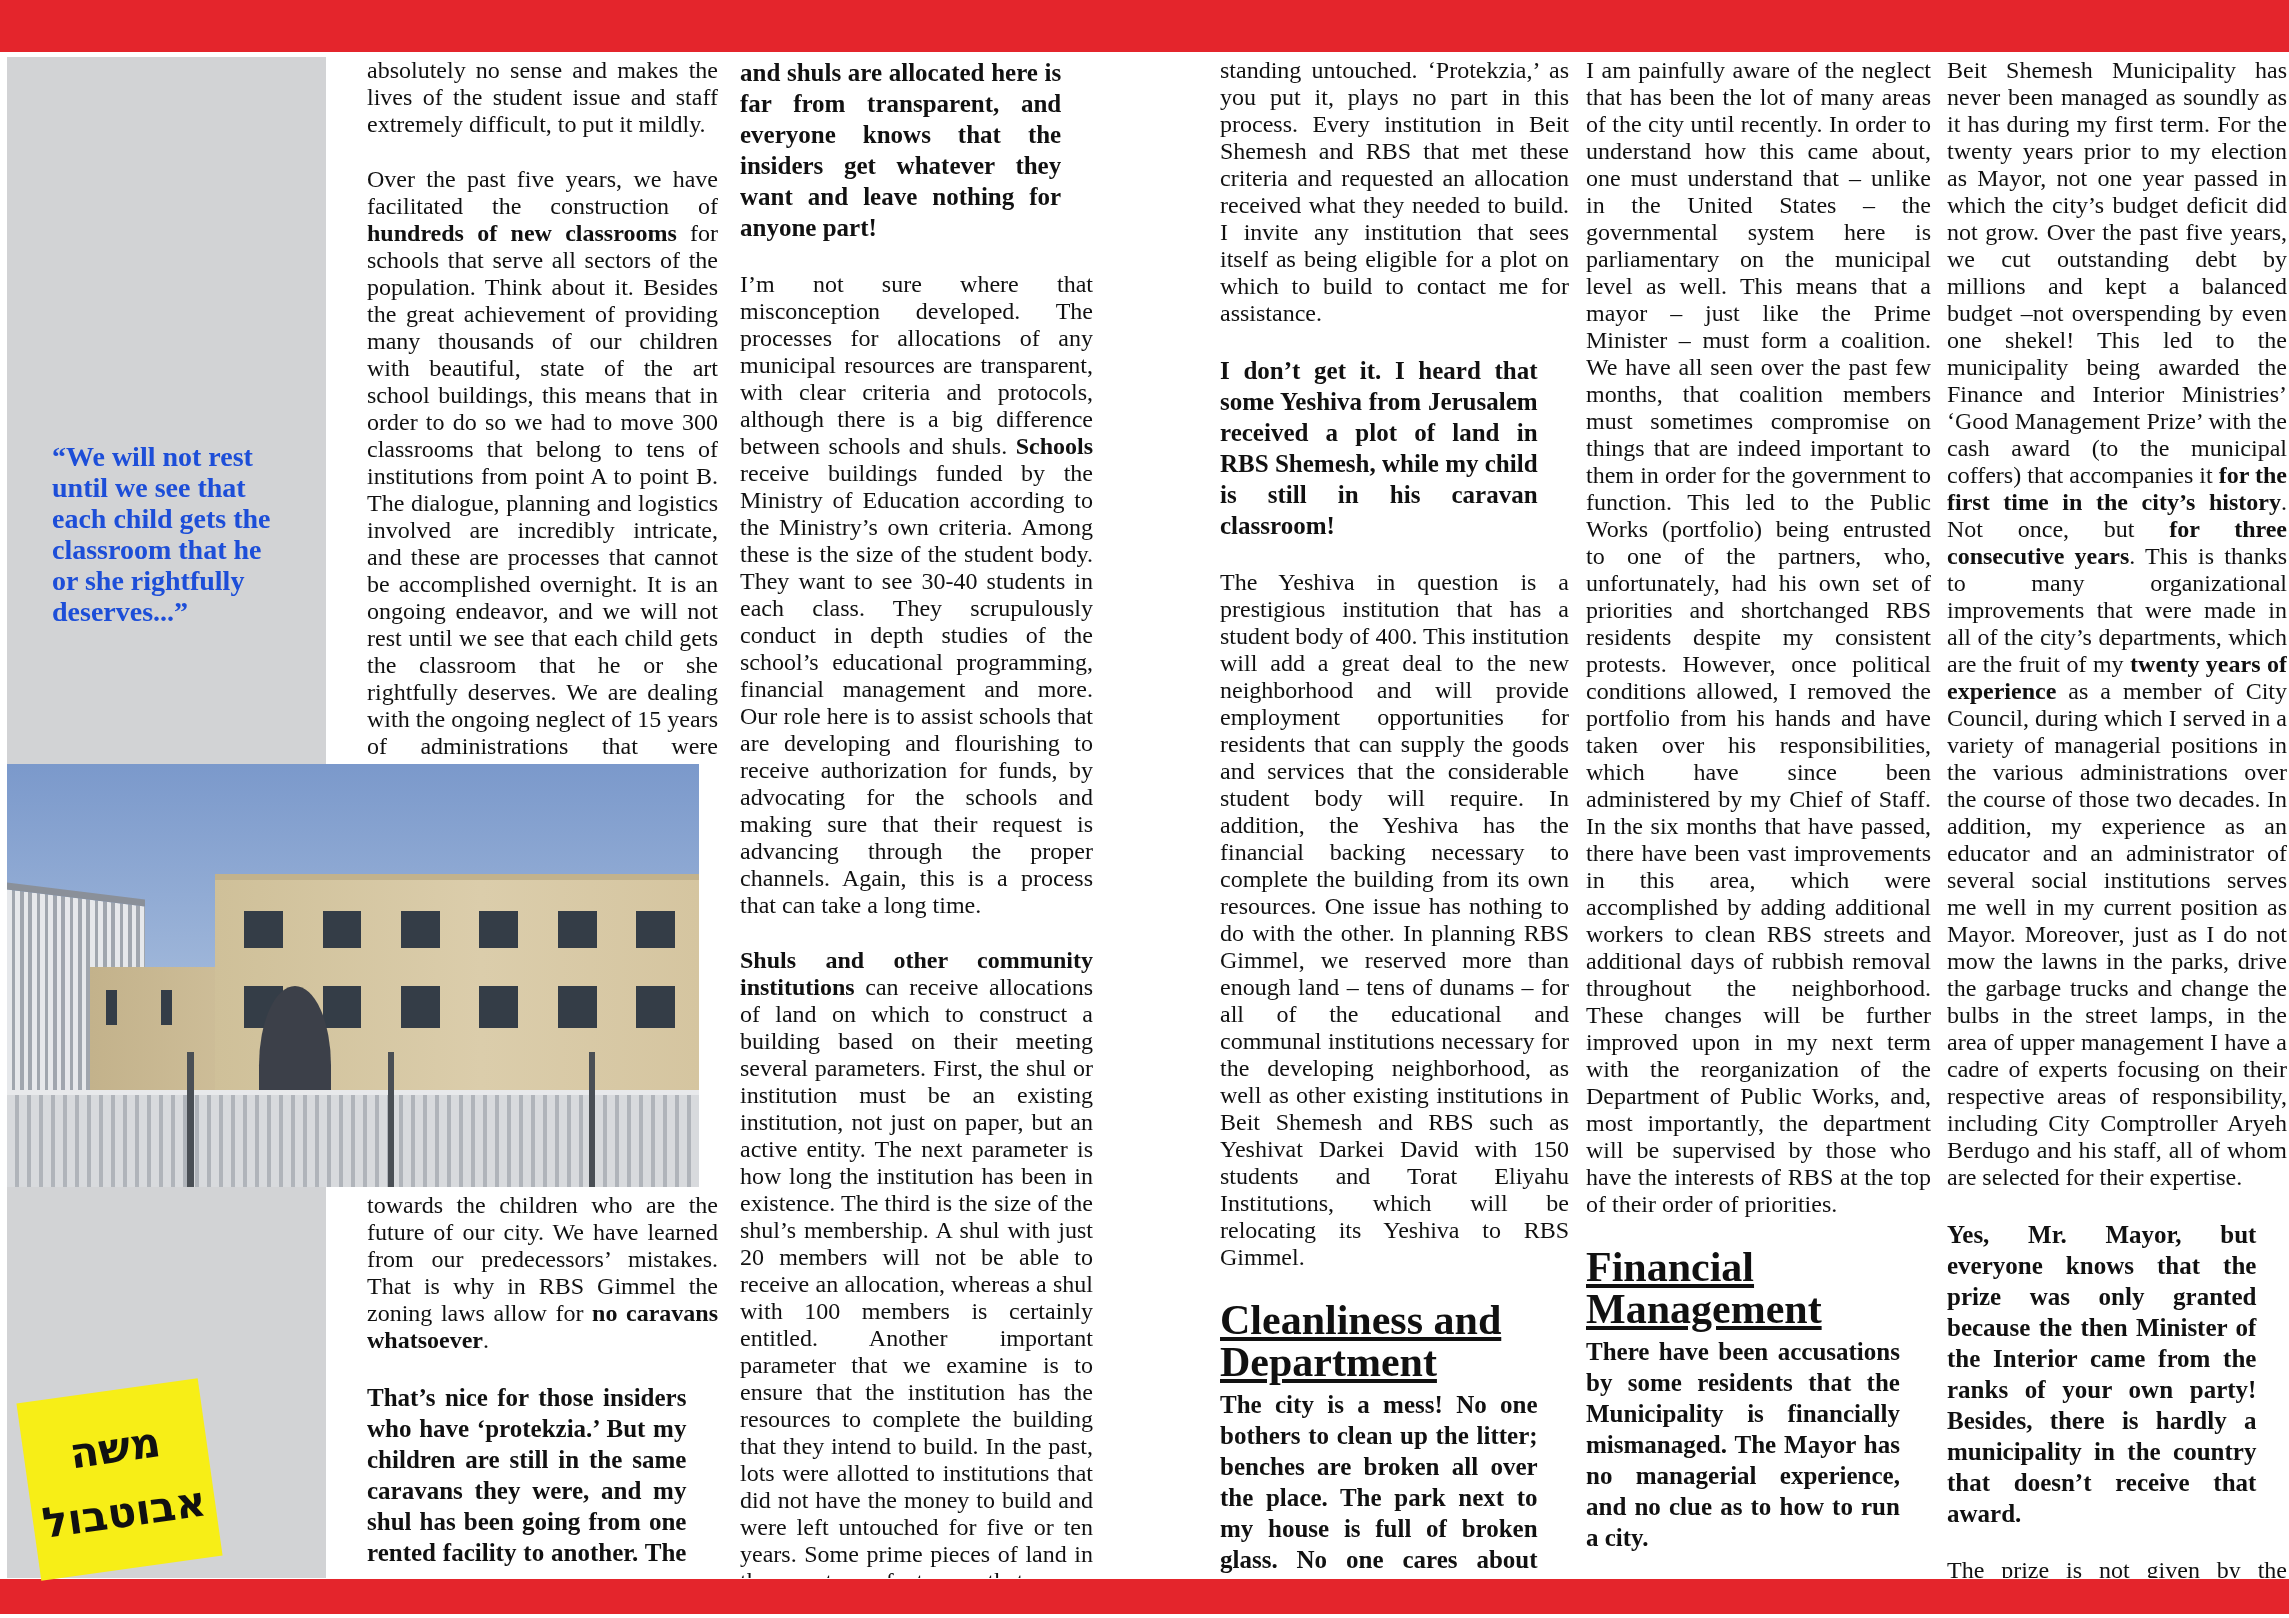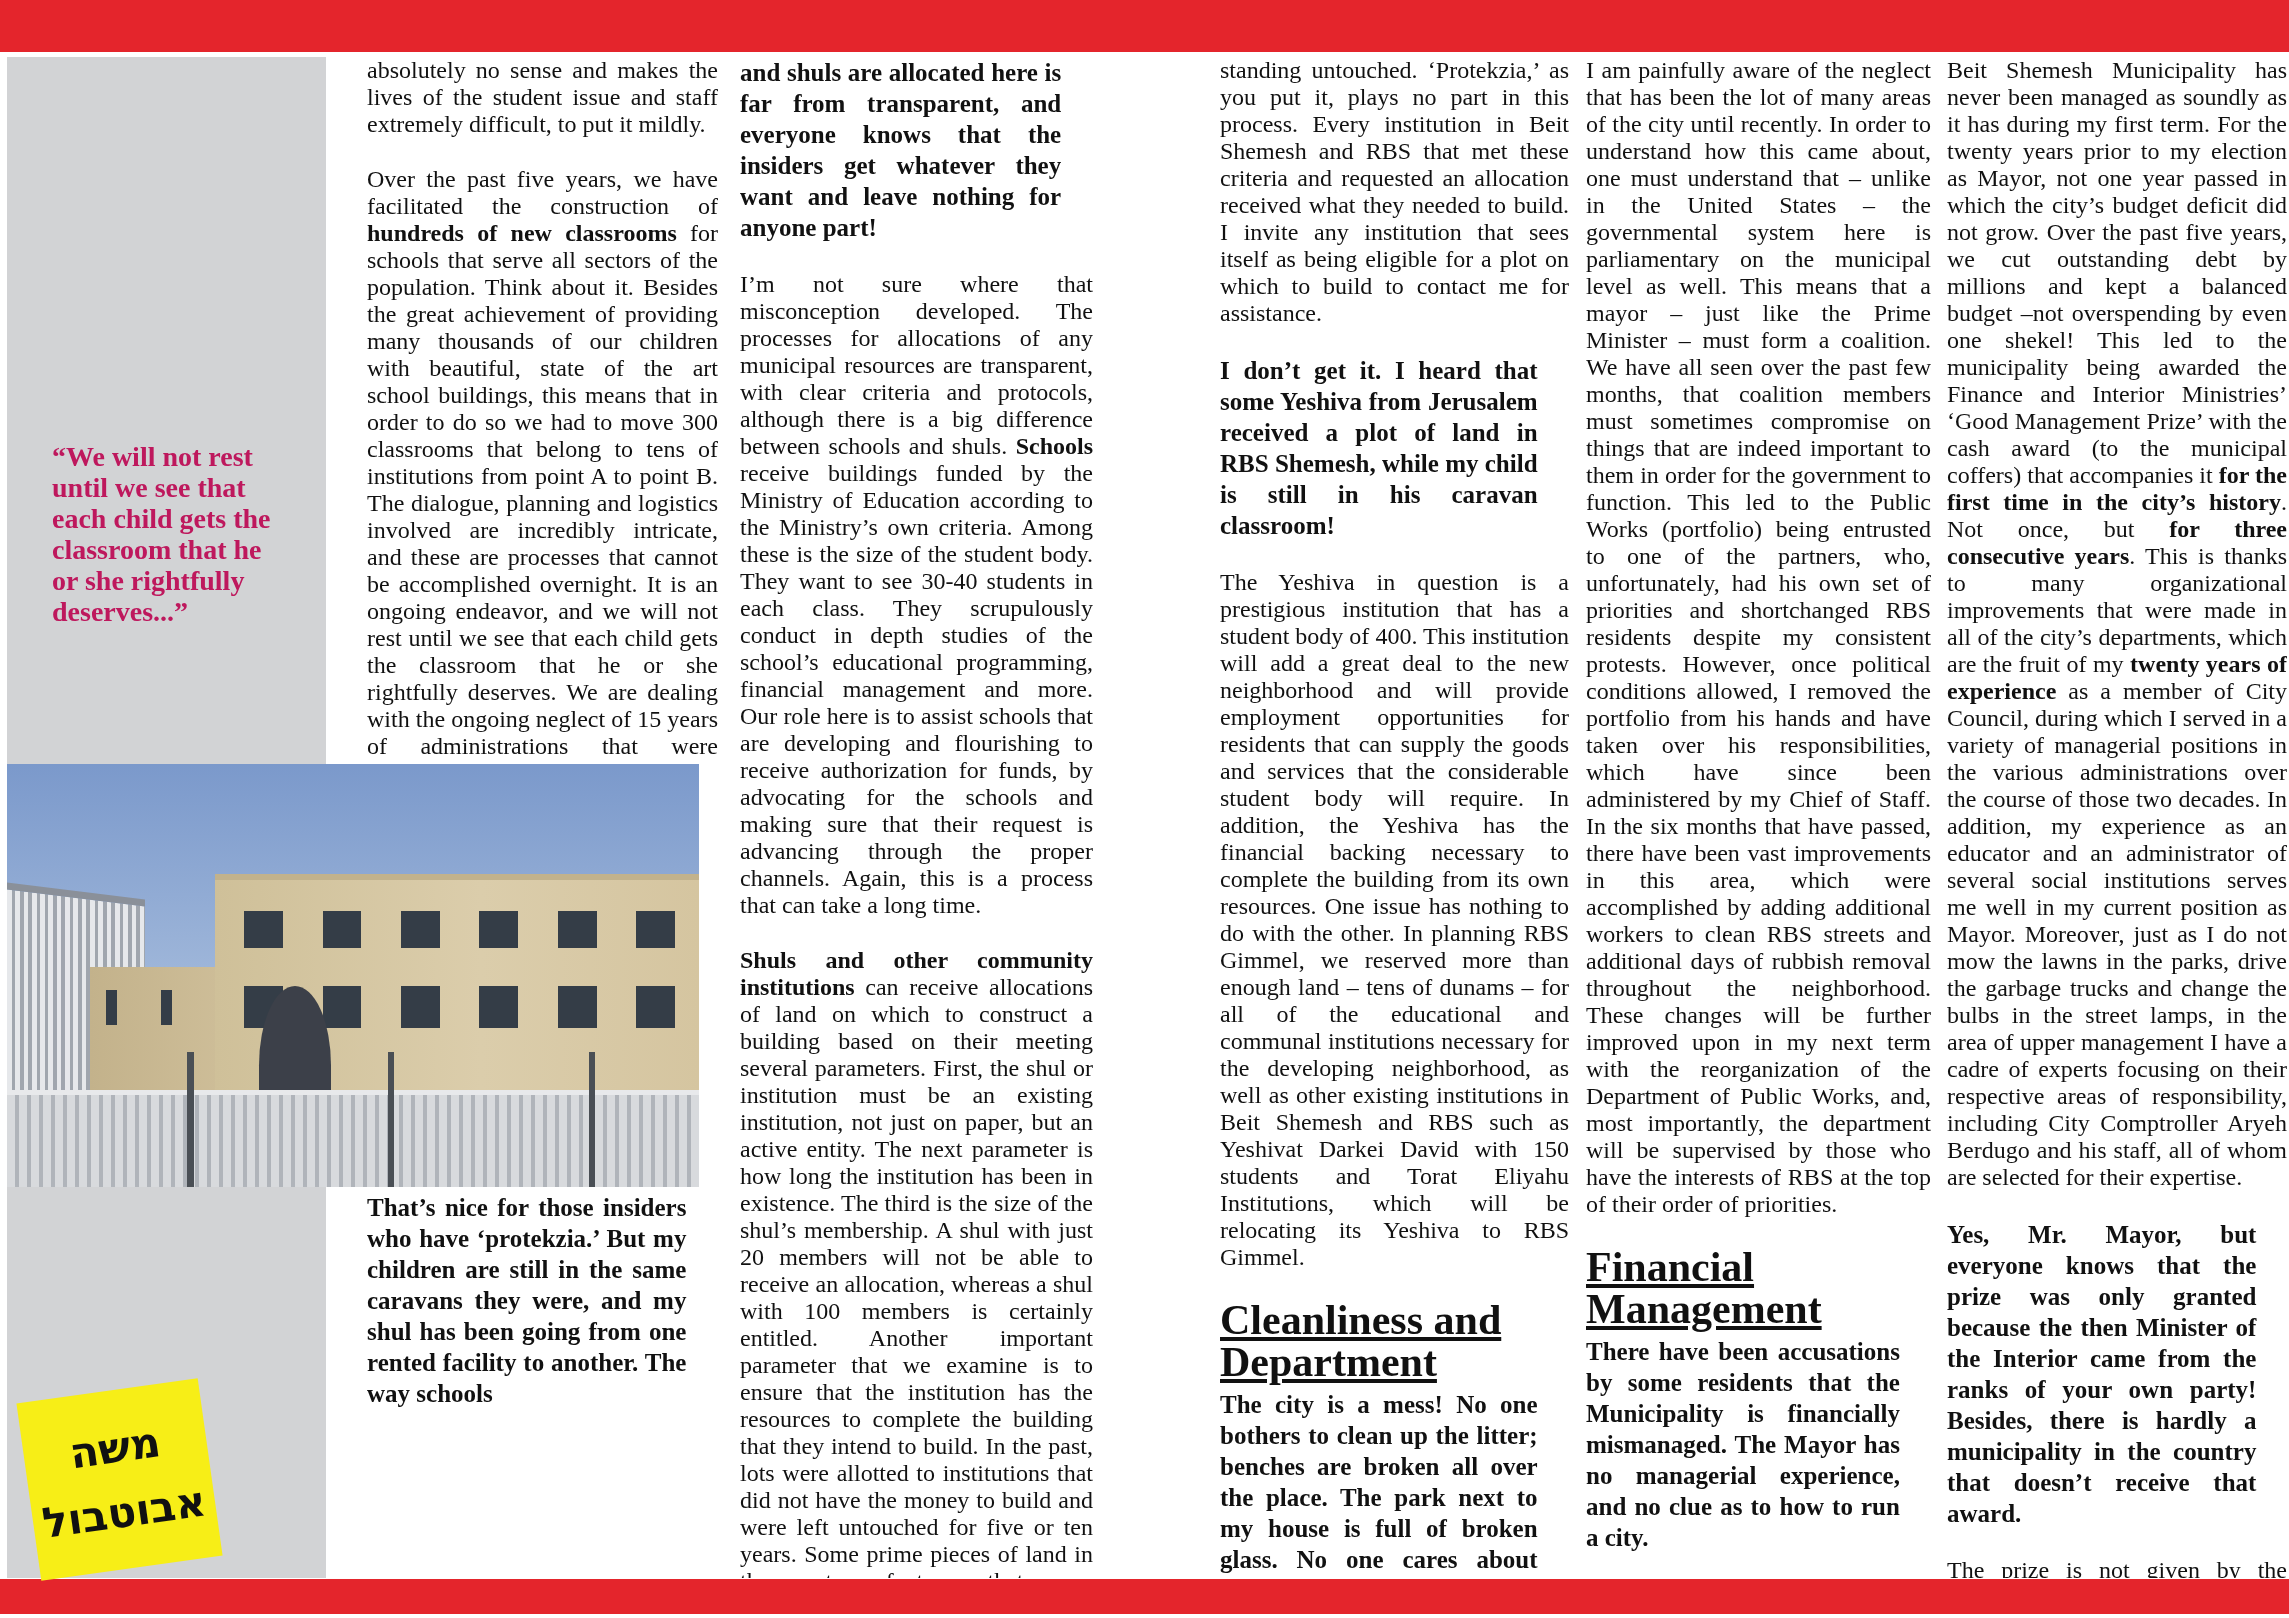--- a/index.html
+++ b/index.html
@@ -3,21 +3,21 @@
 <meta charset="utf-8">
 <style>
   html,body{margin:0;padding:0;background:#ffffff;}
   #page{position:relative;width:2290px;height:1619px;background:#ffffff;overflow:hidden;
         font-family:"Liberation Serif", serif;color:#111;}
   .bar{position:absolute;left:0;width:2290px;background:#e4252c;}
   #top-bar{top:0;height:52px;}
   #bottom-bar{top:1579px;height:35px;}
   #sidebar{position:absolute;left:7.4px;top:57px;width:319px;height:1521px;background:#d2d3d5;}
   .pull-quote{position:absolute;left:52px;top:441px;width:242px;
-      font-size:28px;line-height:31px;font-weight:bold;color:#be185d;}
+      font-size:28px;line-height:31px;font-weight:bold;color:#1d4ed8;}
   
   #photo{position:absolute;left:7.4px;top:764px;width:692px;height:423px;overflow:hidden;
          background:linear-gradient(180deg,#7b99cb 0%,#9db5d9 48%,#bccde6 62%);}
   .bldg-main{position:absolute;left:30%;top:26%;width:70%;height:52%;
          background:linear-gradient(90deg,#cfc099 0%,#dbcdab 55%,#d5c5a0 100%);
          border-top:6.5px solid #c2b28c;}
   .win-row{position:absolute;left:6%;right:5%;display:flex;justify-content:space-between;}
   .r1{top:14%;height:37px;}
   .r2{top:48%;height:42px;}
   .win{width:9%;height:100%;background:#343d47;}
@@ -104,20 +104,21 @@
     <span>משה</span>
     <span>אבוטבול</span>
   </div>
 
   <div id="col1a" class="col">
     <p>absolutely no sense and makes the lives of the student issue and staff extremely difficult, to put it mildly.</p>
     <p><span>Over the past five years, we have facilitated the construction of </span><b>hundreds of new classrooms</b><span> for schools that serve all sectors of the population. Think about it. Besides the great achievement of providing many thousands of our children with beautiful, state of the art school buildings, this means that in order to do so we had to move 300 classrooms that belong to tens of institutions from point A to point B. The dialogue, planning and logistics involved are incredibly intricate, and these are processes that cannot be accomplished overnight. It is an ongoing endeavor, and we will not rest until we see that each child gets the classroom that he or she rightfully deserves. We are dealing with the ongoing neglect of 15 years of administrations that were indifferent</span></p>
   </div>
 
   <div id="col1b" class="col">
+    <p><span>towards the children who are the future of our city. We have learned from our predecessors’ mistakes. That is why in RBS Gimmel the zoning laws allow for </span><b>no caravans whatsoever</b><span>.</span></p>
     <p class="q">That’s nice for those insiders who have ‘protekzia.’ But my children are still in the same caravans they were, and my shul has been going from one rented facility to another. The way schools</p>
   </div>
 
   <div id="col2" class="col">
     <p class="q">and shuls are allocated here is far from transparent, and everyone knows that the insiders get whatever they want and leave nothing for anyone part!</p>
     <p><span>I’m not sure where that misconception developed. The processes for allocations of any municipal resources are transparent, with clear criteria and protocols, although there is a big difference between schools and shuls. </span><b>Schools</b><span> receive buildings funded by the Ministry of Education according to the Ministry’s own criteria. Among these is the size of the student body. They want to see 30-40 students in each class. They scrupulously conduct in depth studies of the school’s educational programming, financial management and more. Our role here is to assist schools that are developing and flourishing to receive authorization for funds, by advocating for the schools and making sure that their request is advancing through the proper channels. Again, this is a process that can take a long time.</span></p>
     <p><b>Shuls and other community institutions</b><span> can receive allocations of land on which to construct a building based on their meeting several parameters. First, the shul or institution must be an existing institution, not just on paper, but an active entity. The next parameter is how long the institution has been in existence. The third is the size of the shul’s membership. A shul with just 20 members will not be able to receive an allocation, whereas a shul with 100 members is certainly entitled. Another important parameter that we examine is to ensure that the institution has the resources to complete the building that they intend to build. In the past, lots were allotted to institutions that did not have the money to build and were left untouched for five or ten years. Some prime pieces of land in the center of town that were imprudently allocated by my predecessor are still</span></p>
   </div>
 
   <div id="col3" class="col">

